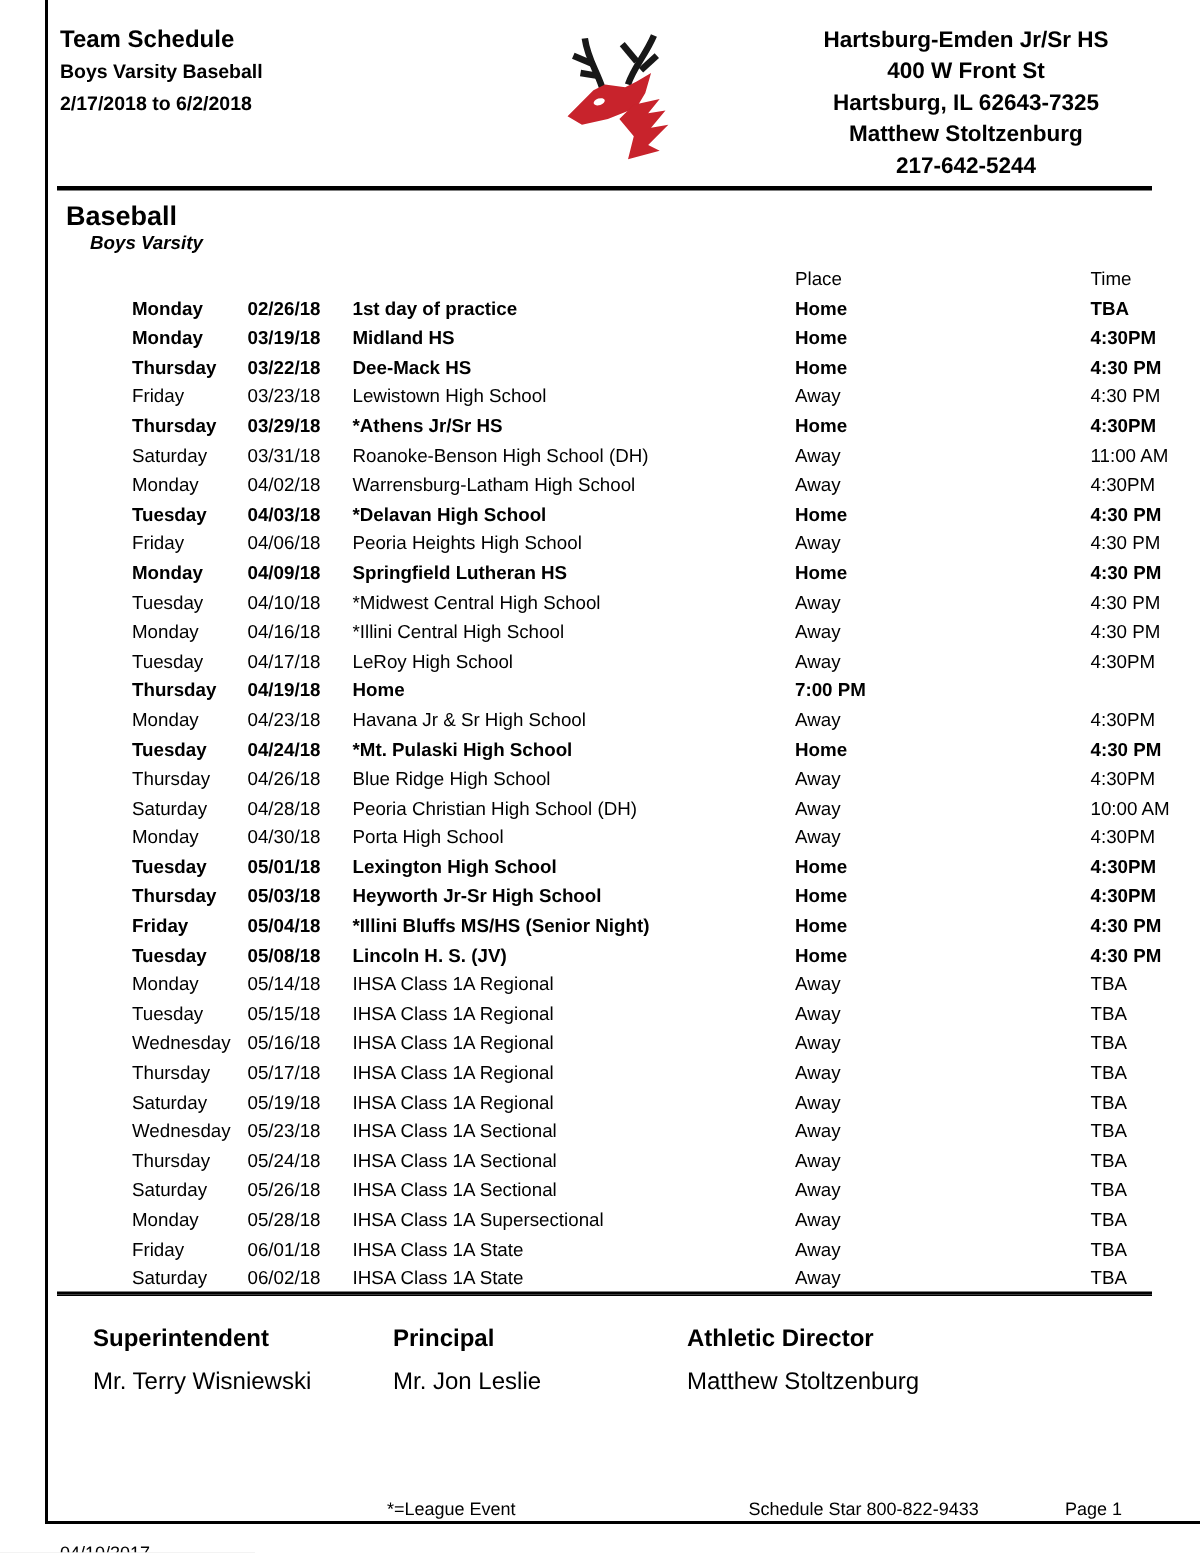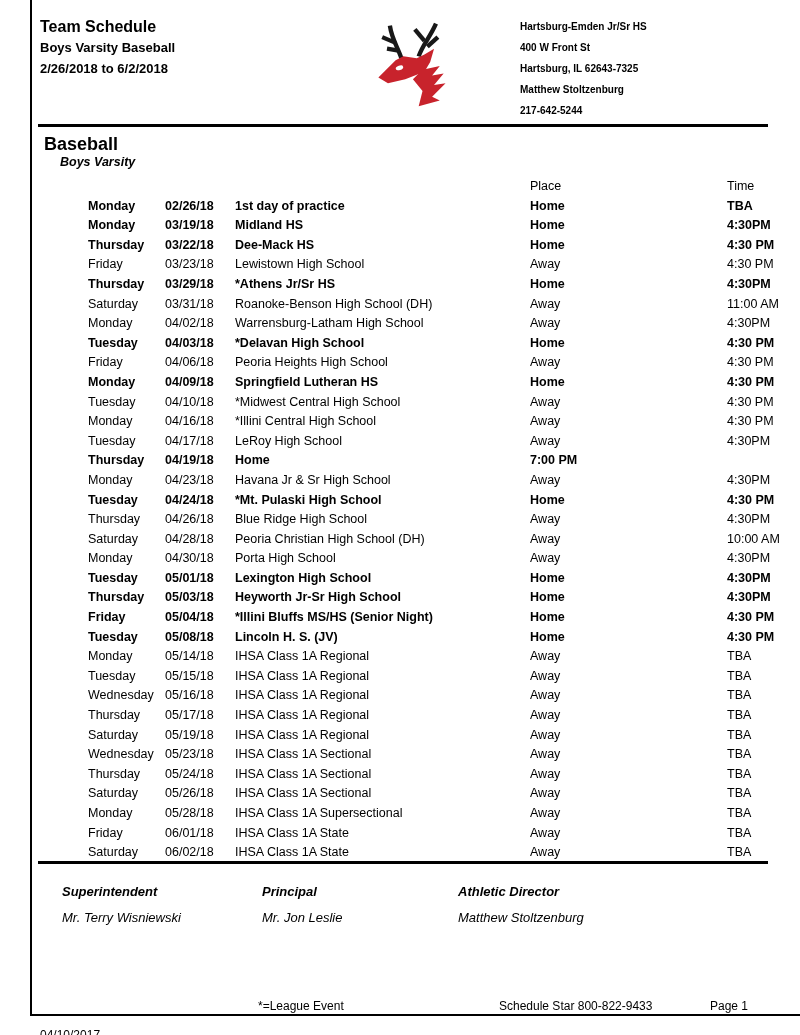--- a/index.html
+++ b/index.html
@@ -16,41 +16,41 @@
   
   .vline { position:absolute; left:30px; top:0; width:2px; height:1016px; background:#000; }
   .bottomline { position:absolute; left:30px; top:1014px; width:770px; height:2px; background:#000; }
 
   
   .header { position:absolute; top:16px; left:40px; right:32px; display:flex; }
   .hdr-left { width:262px; }
   .hdr-title { font-size:16px; font-weight:700; line-height:21px; }
   .hdr-sub, .hdr-range { font-size:13px; font-weight:700; line-height:21px; }
   .hdr-logo { flex:1; display:flex; justify-content:center; align-items:flex-start; }
-  .hdr-right { width:248px; font-size:10px; font-weight:700; line-height:21px; }
+  .hdr-right { width:248px; font-size:15px; font-weight:700; line-height:21px;text-align:center; }
 
   .rule-double { position:absolute; left:38px; right:32px; height:2px;
                  border-top:2px solid #000; border-bottom:1px solid #000; }
   #rule-header { top:124px; }
   #rule-schedule { top:861px; }
 
   
   .sport-title { position:absolute; left:44px; top:134px; font-size:18px; font-weight:700; }
   .team-title { position:absolute; left:60px; top:155px; font-size:12.5px; font-weight:700; font-style:italic; }
 
   
   .sched { position:absolute; left:88px; top:177px; right:28px; font-size:12.5px; }
   .srow { display:grid; grid-template-columns:77px 70px 295px 197px 1fr;
           height:19.6px; line-height:19.6px; white-space:nowrap; }
   .srow.home { font-weight:700; }
   .srow .cell { overflow:visible; }
 
   
   .officials { position:absolute; top:884px; left:0; right:0; height:60px; }
-  .official { position:absolute; top:0; font-size:13px;font-style:italic; }
+  .official { position:absolute; top:0; font-size:16px; }
   .official:nth-child(1){ left:62px; }
   .official:nth-child(2){ left:262px; }
   .official:nth-child(3){ left:458px; }
   .official .otitle { font-weight:700; margin-bottom:11px; }
   .official .oname { font-weight:400; }
 
   
   .footer { position:absolute; top:999px; left:0; right:0; font-size:12px; height:16px; }
   .footer span { position:absolute; white-space:nowrap; }
   .f-date { left:40px;margin-top:29px; }
@@ -63,21 +63,21 @@
 
 <div class="page">
 
   <div class="vline"></div>
   <div class="bottomline"></div>
 
   <div class="header">
     <div class="hdr-left">
       <div class="hdr-title">Team Schedule</div>
       <div class="hdr-sub">Boys Varsity Baseball</div>
-      <div class="hdr-range">2/26/2018 to 6/2/2018</div>
+      <div class="hdr-range">2/17/2018 to 6/2/2018</div>
     </div>
 
     <div class="hdr-logo">
       <svg width="96" height="96" viewBox="0 0 100 100" aria-hidden="true">
         <g fill="none" stroke="#181818" stroke-width="4.5">
           <path d="M40 44 C36 32 30 24 28 10"></path>
           <path d="M34 28 L20 22"></path>
           <path d="M37 36 L25 34"></path>
           <path d="M58 42 C62 30 70 22 76 8"></path>
           <path d="M64 26 L54 14"></path>

